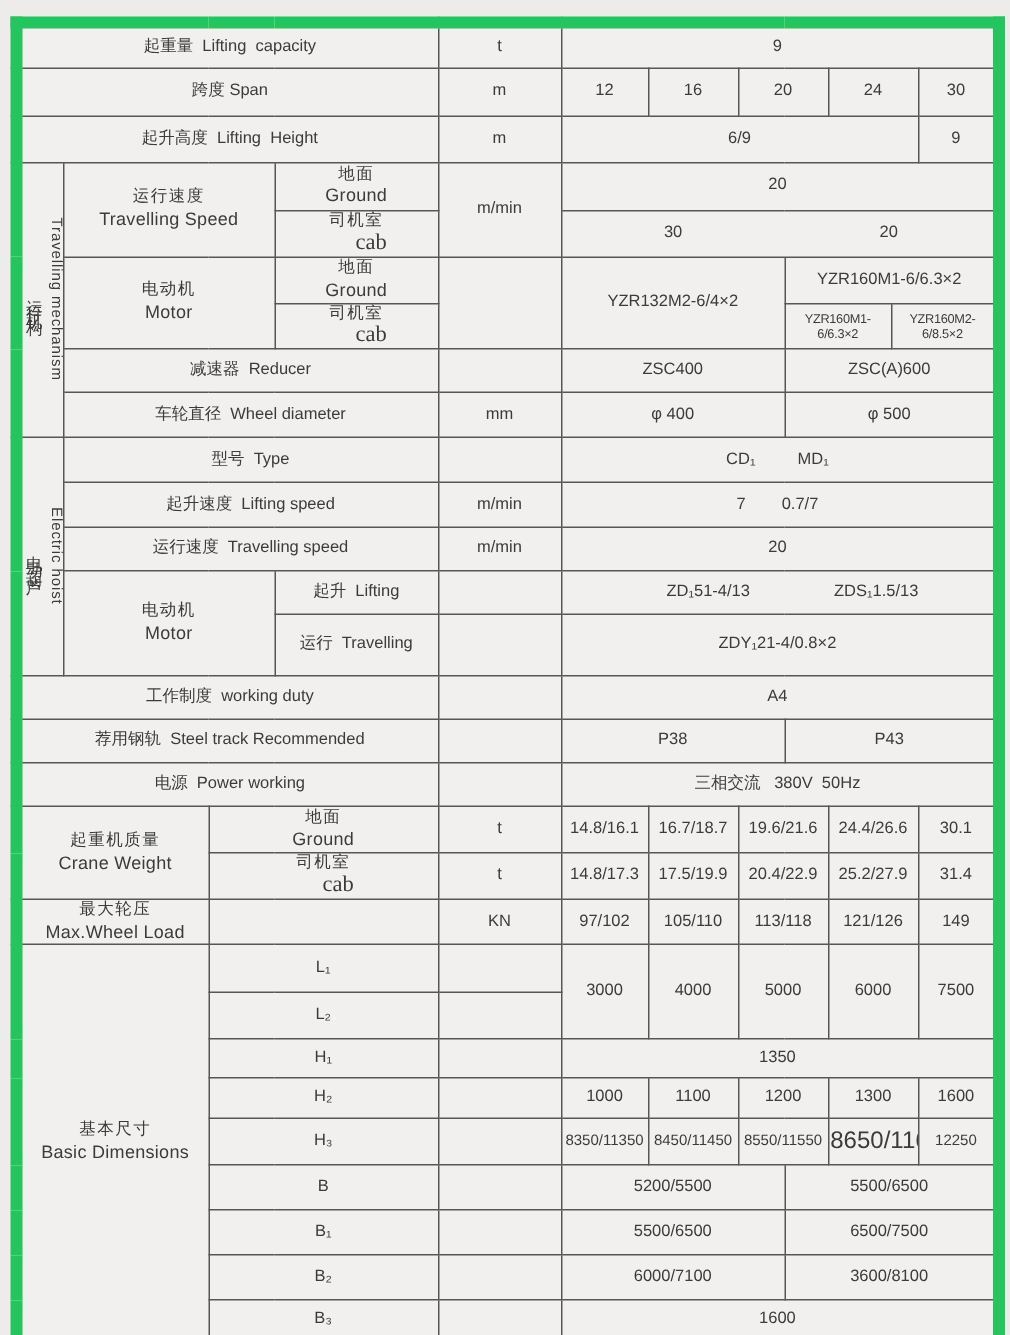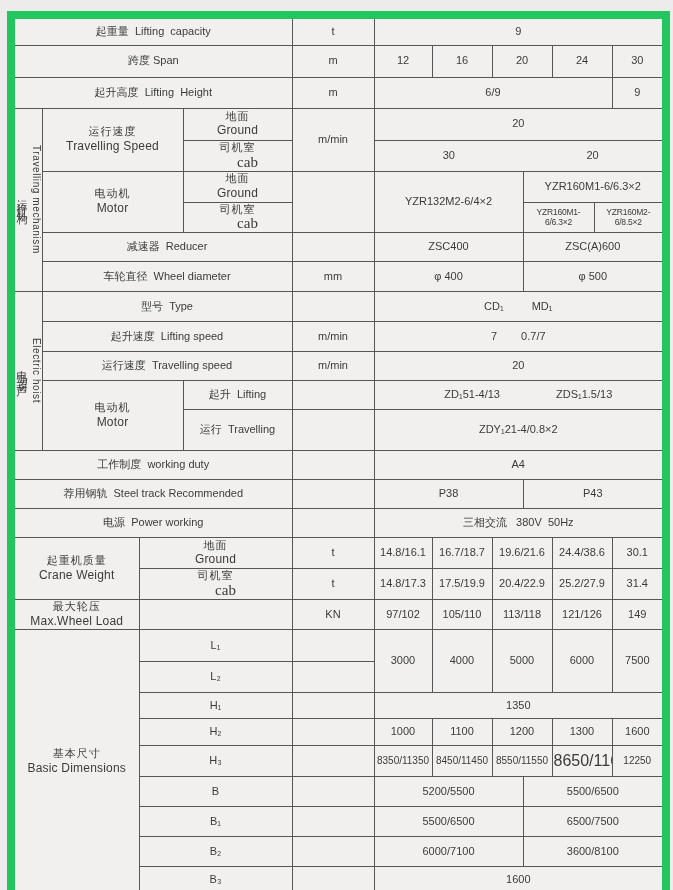--- a/index.html
+++ b/index.html
@@ -245,21 +245,21 @@
       <span class="en">Crane Weight</span>
     </td>
     <td colspan="2" class="two-line">
       <span class="zh">地面</span>
       <span class="en">Ground</span>
     </td>
     <td>t</td>
     <td>14.8/16.1</td>
     <td>16.7/18.7</td>
     <td colspan="2">19.6/21.6</td>
-    <td colspan="2">24.4/38.6</td>
+    <td colspan="2">24.4/26.6</td>
     <td>30.1</td>
   </tr>
 
   <tr style="height:31px">
     <td colspan="2" class="two-line">
       <span class="zh">司机室</span>
       <span class="cab-word">cab</span>
     </td>
     <td>t</td>
     <td>14.8/17.3</td>

